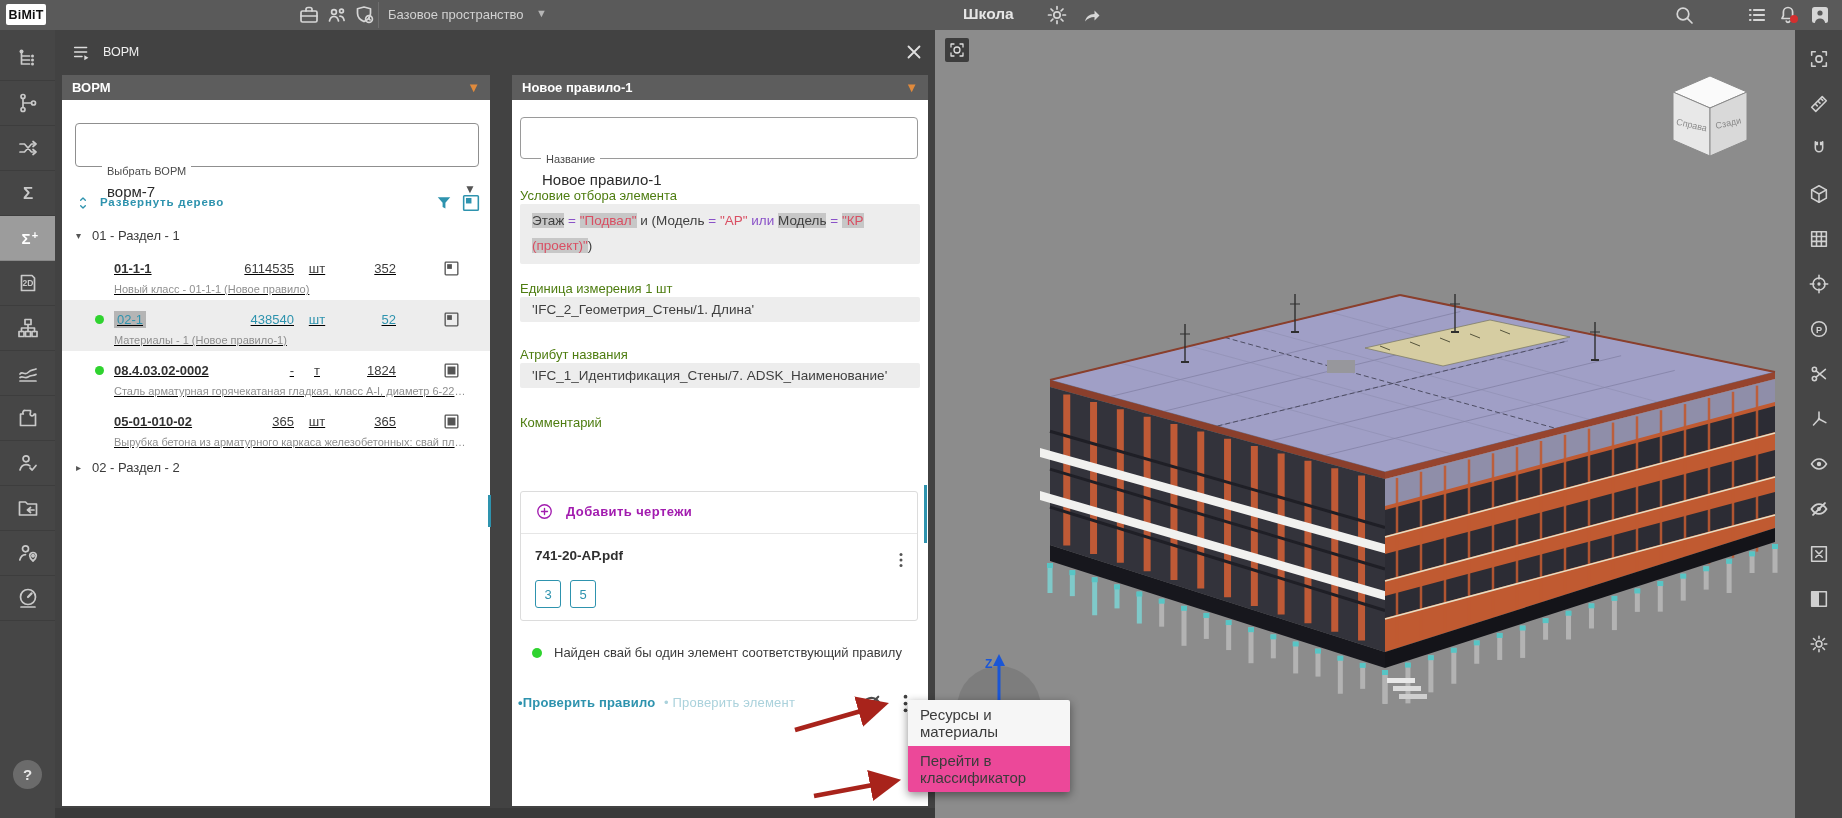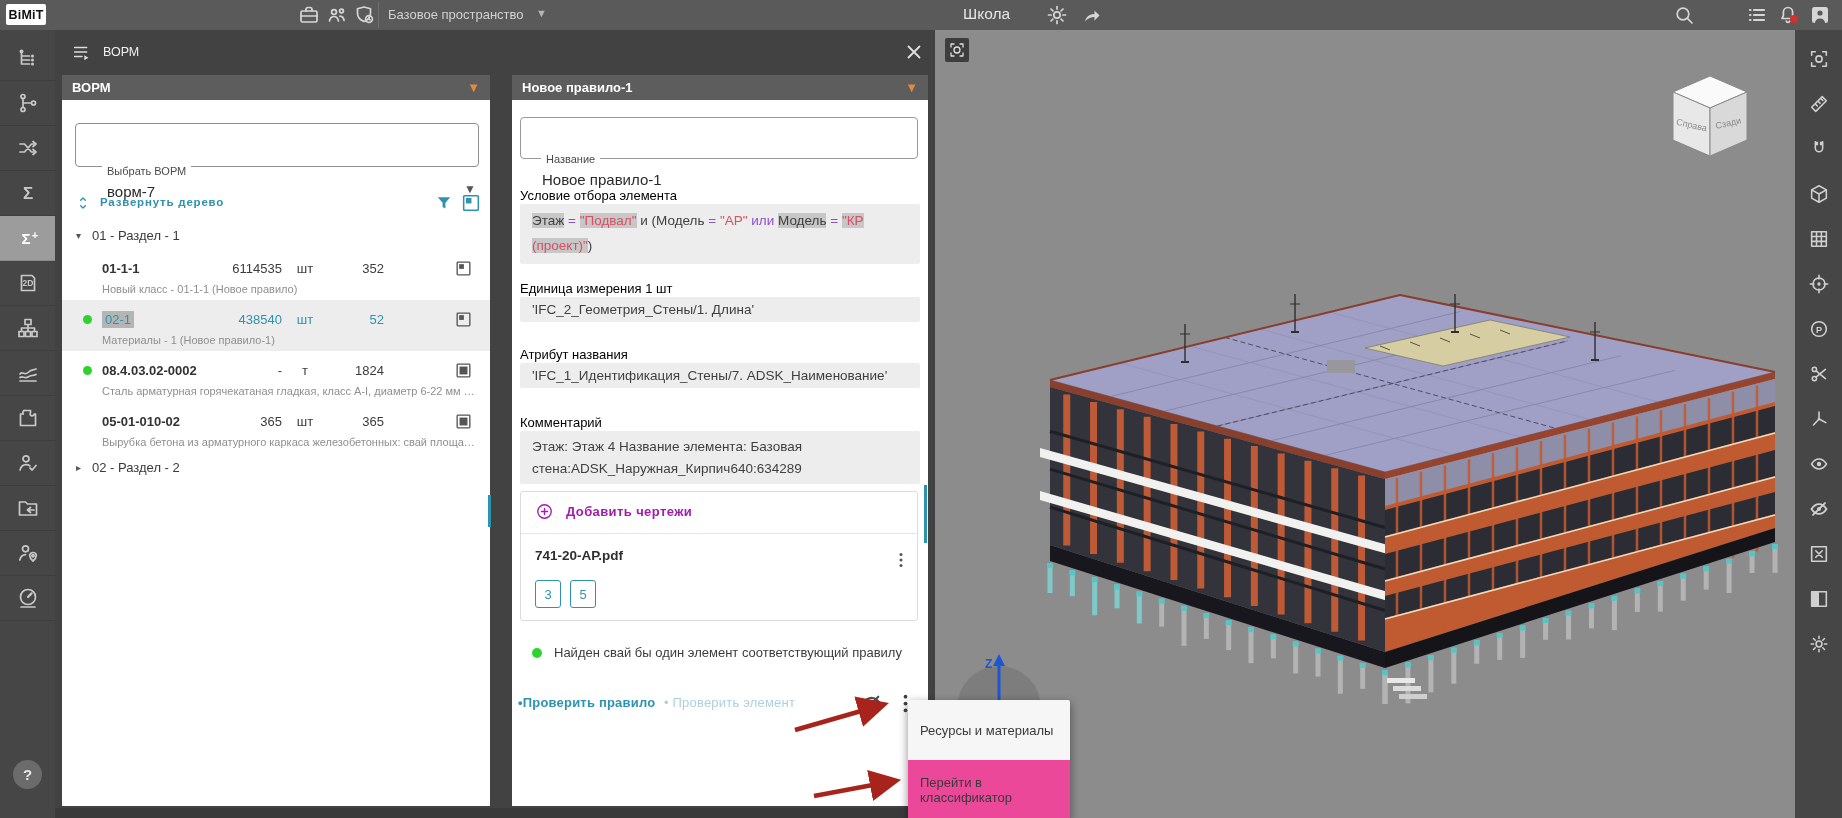--- a/index.html
+++ b/index.html
@@ -9,21 +9,21 @@
   .ic{display:inline-block;}
 
   
   .topbar{position:absolute;left:0;top:0;width:1842px;height:30px;background:#5a5a5a;color:#d8d8d8;z-index:5;}
   .logo{position:absolute;left:6px;top:4px;width:40px;height:21px;background:#fff;color:#101010;
         font-weight:bold;font-size:12.5px;display:flex;align-items:center;justify-content:center;border-radius:2px;letter-spacing:.2px;}
   .tb-ic{position:absolute;top:3px;width:24px;height:24px;color:#d6d6d6;}
   .tb-sep{position:absolute;left:378px;top:2px;width:1px;height:26px;background:#6e6e6e;}
   .ws-label{position:absolute;left:388px;top:7px;font-size:13px;color:#d2d2d2;}
   .ws-chev{position:absolute;left:536px;top:7px;font-size:11px;color:#b5b5b5;}
-  .proj-title{position:absolute;left:963px;top:5px;font-size:15.5px;color:#e6e6e6;}
+  .proj-title{position:absolute;left:963px;top:5px;font-size:15.5px;color:#e6e6e6;font-weight:bold;}
   .bell-dot{position:absolute;left:14px;top:12px;width:8px;height:8px;border-radius:50%;background:#d32f2f;}
 
   
   .sidebar{position:absolute;left:0;top:30px;width:55px;height:788px;background:#464646;z-index:4;}
   .sb-item{position:absolute;left:0;width:55px;height:44px;display:flex;align-items:center;justify-content:center;
            color:#c9c9c9;border-bottom:1px solid rgba(0,0,0,.12);cursor:pointer;}
   .sb-item.active{background:#9c9c9c;color:#fff;}
   .ic24{width:24px;height:24px;}
   .ic22{width:22px;height:22px;}
   .help-btn{position:absolute;left:13px;top:730px;width:29px;height:29px;border-radius:50%;background:#6b6b6b;
@@ -49,37 +49,37 @@
   .select-value{position:absolute;left:31px;top:59px;font-size:15px;color:#2b2b2b;}
   .select-chev{position:absolute;left:388px;top:58px;font-size:12px;color:#555;}
   .tree-toolbar{position:absolute;left:0;top:117px;width:100%;height:24px;}
   .tt-sort{position:absolute;left:13px;top:3px;width:16px;height:16px;color:#2e93ae;cursor:pointer;}
   .tt-link{position:absolute;left:38px;top:4px;font-size:11.5px;font-weight:bold;letter-spacing:.8px;color:#2e93ae;cursor:pointer;}
   .tt-filter{position:absolute;left:372px;top:1px;width:20px;height:20px;color:#2e93ae;cursor:pointer;}
   .tt-box{position:absolute;left:398px;top:0px;width:22px;height:22px;color:#2e93ae;cursor:pointer;}
   #tree{position:absolute;left:0;top:146px;right:0;}
   .tgroup{display:flex;align-items:center;height:28px;padding-left:14px;font-size:13px;color:#3a3a3a;cursor:pointer;}
   .tgroup .tri{width:16px;font-size:10px;color:#555;}
-  .titem{padding:6px 4px 5px;cursor:pointer;}
+  .titem{padding:6px 16px 5px;cursor:pointer;text-decoration:underline;}
   .titem.sel{background:#ededed;}
   .trow{display:grid;grid-template-columns:36px 114px 66px 46px 56px 1fr;align-items:center;height:26px;}
   .tdot i{display:block;width:9px;height:9px;border-radius:50%;background:#2fd32f;margin-left:17px;}
   .tcode{font-size:13px;font-weight:bold;color:#333;}
   .tcode.hl{background:#b5b5b5;color:#175e73;padding:1px 3px;justify-self:start;}
   .tval,.tcnt{font-size:13px;color:#3c3c3c;text-align:right;}
   .tunit{font-size:13px;color:#3c3c3c;text-align:center;}
   .blue{color:#2e93ae !important;font-weight:normal;}
   .tcb{width:19px;height:19px;color:#555;justify-self:end;margin-right:13px;cursor:pointer;}
   .tsub{margin-left:36px;margin-top:2px;font-size:11px;color:#8f8f8f;white-space:nowrap;overflow:hidden;text-overflow:ellipsis;padding-right:8px;}
 
   
   .name-box{position:absolute;left:8px;top:42px;width:398px;height:42px;border:1px solid #9a9a9a;border-radius:4px;box-sizing:border-box;}
   .name-label{position:absolute;left:20px;top:35px;font-size:11px;color:#4a4a4a;background:#fff;padding:0 5px;}
   .name-value{position:absolute;left:21px;top:53px;font-size:15px;color:#2b2b2b;}
-  .fld-label{position:absolute;left:8px;font-size:13px;color:#000000;}
+  .fld-label{position:absolute;left:8px;font-size:13px;color:#4d7c0f;}
   .box{position:absolute;left:8px;width:376px;background:#ededed;border-radius:2px;font-size:13.5px;color:#3f3f3f;padding:5px 12px;}
   .tk.op{color:#8a52c8;}
   .tk.str{color:#d94f63;}
   .tk.hl{background:#c7c7c7;}
   #cond{line-height:1.85;}
   .card{position:absolute;left:8px;top:416px;width:398px;height:130px;border:1px solid #dcdcdc;border-radius:3px;box-sizing:border-box;}
   .card-add{position:absolute;left:14px;top:10px;display:flex;align-items:center;color:#a21caf;cursor:pointer;}
   .card-add .ic{width:19px;height:19px;margin-right:12px;}
   .card-add span.lbl{font-size:13px;font-weight:bold;letter-spacing:.4px;}
   .card-div{position:absolute;left:0;top:41px;width:100%;height:1px;background:#e6e6e6;}
@@ -104,21 +104,21 @@
   .cap-btn .ic{width:18px;height:18px;}
   .viewcube{position:absolute;left:728px;top:40px;width:94px;height:110px;cursor:pointer;}
   .gizmo{position:absolute;left:12px;top:612px;width:110px;height:110px;}
 
   
   .rtb{position:absolute;right:0;top:30px;width:47px;height:788px;background:#464646;z-index:4;}
   .rtb-item{position:absolute;left:0;width:47px;height:42px;display:flex;align-items:center;justify-content:center;color:#d0d0d0;cursor:pointer;}
 
   
   .ctx-menu{position:absolute;left:908px;top:700px;width:162px;z-index:55;box-shadow:0 3px 10px rgba(0,0,0,.45);border-radius:2px;overflow:hidden;}
-  .ctx-item{height:60px;display:flex;align-items:center;padding:0 12px;font-size:13px;color:#3b3b3b;background:#f6f6f6;cursor:pointer;}
+  .ctx-item{height:46px;display:flex;align-items:center;padding:0 12px;font-size:15px;color:#3b3b3b;background:#f6f6f6;cursor:pointer;}
   .ctx-item.hilite{background:#ec4899;}
   .arrows{position:absolute;left:0;top:0;z-index:60;pointer-events:none;}
 </style>
 </head>
 <body>
 
 <div class="app">
 
   <div class="topbar">
     <div class="logo">BiMiT</div>
@@ -739,21 +739,20 @@
       <span class="fld-label" style="top:113px">Условие отбора элемента</span>
       <div class="box" id="cond" style="top:129px"><span class="tk hl">Этаж</span><span class="tk"> </span><span class="tk op">=</span><span class="tk"> </span><span class="tk str hl">"Подвал"</span><span class="tk"> и (Модель </span><span class="tk op">=</span><span class="tk"> </span><span class="tk str">"АР"</span><span class="tk"> </span><span class="tk op">или</span><span class="tk"> </span><span class="tk hl">Модель</span><span class="tk"> </span><span class="tk op">=</span><span class="tk"> </span><span class="tk str hl">"КР (проект)"</span><span class="tk">)</span></div>
 
       <span class="fld-label" style="top:206px">Единица измерения 1 шт</span>
       <div class="box" style="top:222px">'IFC_2_Геометрия_Стены/1. Длина'</div>
 
       <span class="fld-label" style="top:272px">Атрибут названия</span>
       <div class="box" style="top:288px">'IFC_1_Идентификация_Стены/7. ADSK_Наименование'</div>
 
       <span class="fld-label" style="top:340px">Комментарий</span>
-      <div class="box" style="top:356px;line-height:1.6;">Этаж: Этаж 4 Название элемента: Базовая стена:ADSK_Наружная_Кирпич640:634289</div>
 
       <div class="card">
         <div class="card-add">
           <span class="ic">
               <svg viewBox="0 0 24 24" fill="none" stroke="currentColor" stroke-width="1.7" stroke-linecap="round" stroke-linejoin="round">
                 <circle cx="12" cy="12" r="8.5"></circle>
                 <path d="M12 8.2v7.6M8.2 12h7.6"></path>
               </svg>
             </span>
           <span class="lbl">Добавить чертежи</span>

